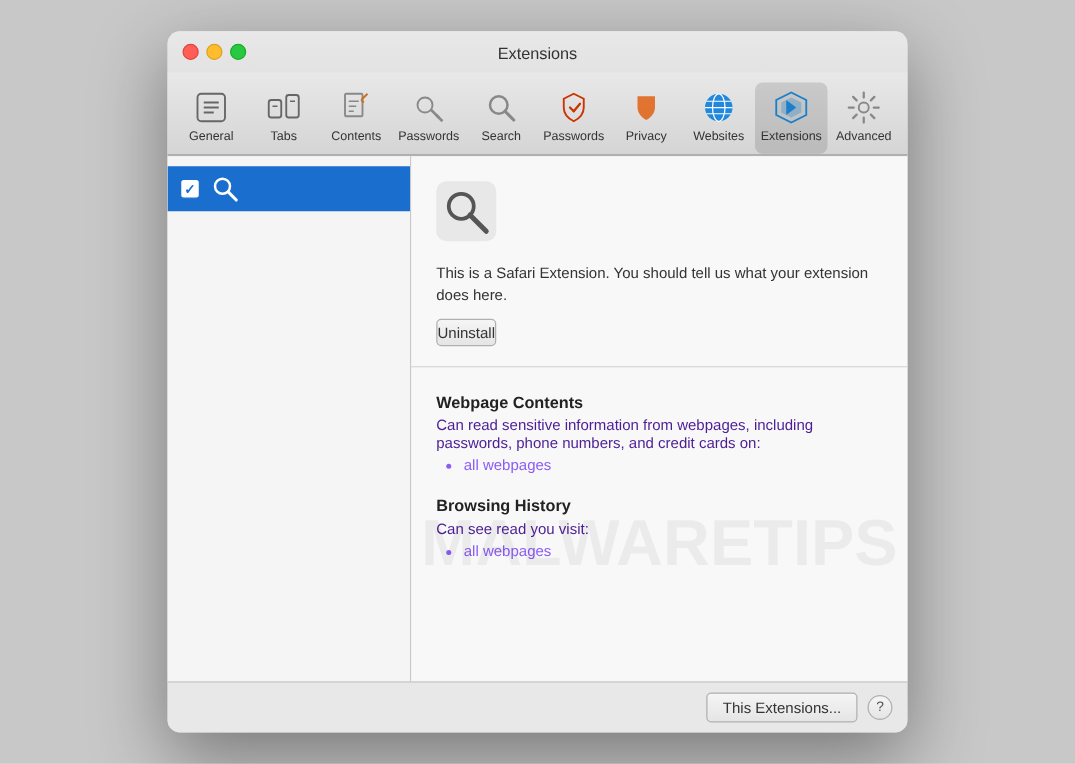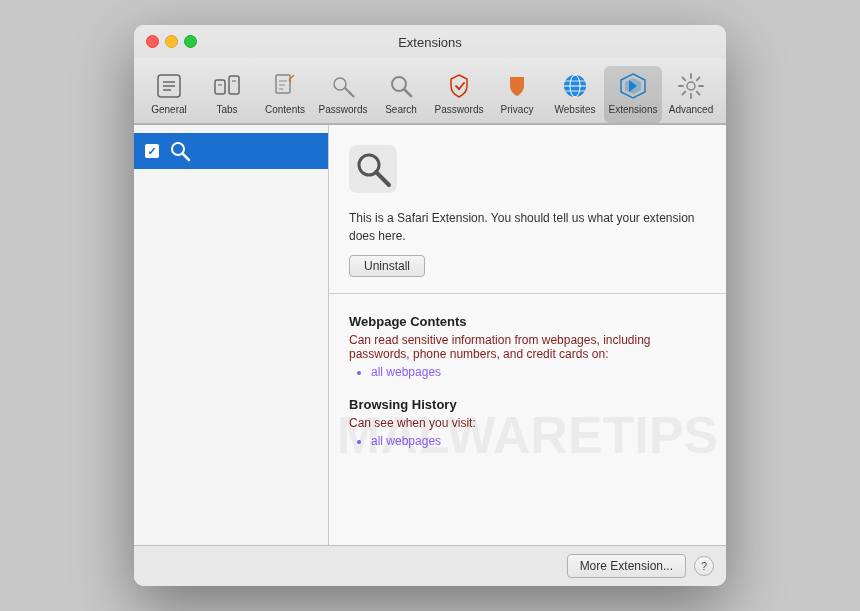--- a/index.html
+++ b/index.html
@@ -206,21 +206,21 @@
       color: #333;
       line-height: 1.5;
       margin-bottom: 10px;
     }
 
     .uninstall-btn {
       display: inline-block;
       background: linear-gradient(180deg, #f5f5f5 0%, #e5e5e5 100%);
       border: 1px solid #b0b0b0;
       border-radius: 4px;
-      padding: 3px 14px;
+      padding: 3px 0;
       font-size: 12px;
       color: #333;
       cursor: pointer;
     }
 
     
     .ext-details {
       padding: 20px 20px;
       background: #f8f8f8;
       flex: 1;
@@ -246,21 +246,21 @@
 
     .detail-section h3 {
       font-size: 13px;
       font-weight: 700;
       color: #222;
       margin-bottom: 4px;
     }
 
     .detail-section p {
       font-size: 12px;
-      color: #7f1d1d;
+      color: #4c1d95;
       margin-bottom: 4px;
     }
 
     .detail-section ul {
       list-style: disc;
       padding-left: 22px;
     }
 
     .detail-section ul li {
       font-size: 12px;
@@ -468,26 +468,26 @@
         <div class="detail-section">
           <h3>Webpage Contents</h3>
           <p>Can read sensitive information from webpages, including passwords, phone numbers, and credit cards on:</p>
           <ul>
             <li>all webpages</li>
           </ul>
         </div>
 
         <div class="detail-section">
           <h3>Browsing History</h3>
-          <p>Can see when you visit:</p>
+          <p>Can see read you visit:</p>
           <ul>
             <li>all webpages</li>
           </ul>
         </div>
       </div>
     </div>
   </div>
 
   <div class="footer">
-    <button class="more-extensions-btn">More Extension...</button>
+    <button class="more-extensions-btn">This Extensions...</button>
     <div class="help-btn">?</div>
   </div>
 </div>
 
 </body></html>

